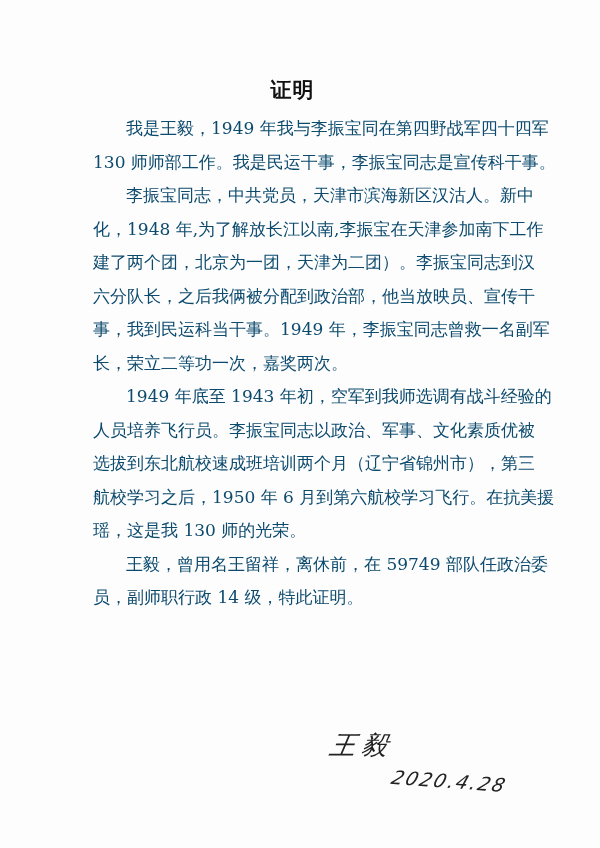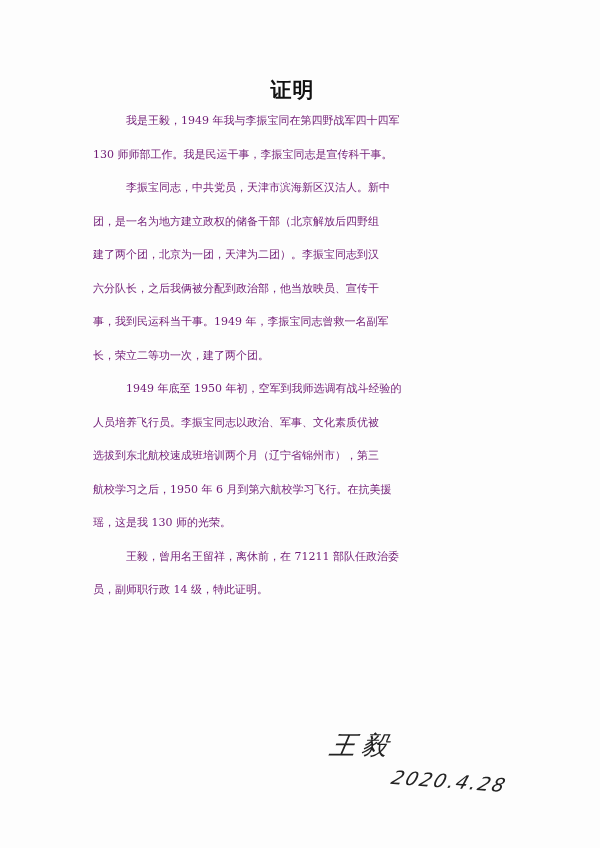--- a/index.html
+++ b/index.html
@@ -8,22 +8,22 @@
     position: relative;
     font-family: "DejaVu Serif", "Liberation Serif", serif;
     color: #1c1c1c;
   }
   .page { position: absolute; left: 0; top: 0; width: 600px; height: 848px; background: #fdfdfd; }
   .title {
     position: absolute; left: 0; top: 76px; width: 585px; text-align: center;
     font-size: 21px; font-weight: bold; letter-spacing: 1px; color: #111;
   }
   .body {
-    position: absolute; left: 93px; top: 104px; width: 418px;
-    font-size: 11px; line-height: 33.5px; color: #701a75;
+    position: absolute; left: 93px; top: 112px; width: 418px;
+    font-size: 17px; line-height: 33.5px; color: #0c4a6e;
   }
   .line { display: block; white-space: nowrap; }
   .line.indent { padding-left: 33px; }
   .sig {
     position: absolute; left: 330px; top: 728px;
     font-family: "DejaVu Serif", serif; font-style: italic; font-size: 26px;
     color: #222; transform: skewX(-10deg); letter-spacing: 6px;
   }
   .sigdate {
     position: absolute; left: 392px; top: 770px;
@@ -39,36 +39,36 @@
 
   <div class="body">
 
     <div>
       <span class="line indent">我是王毅，1949 年我与李振宝同在第四野战军四十四军</span>
       <span class="line">130 师师部工作。我是民运干事，李振宝同志是宣传科干事。</span>
     </div>
 
     <div>
       <span class="line indent">李振宝同志，中共党员，天津市滨海新区汉沽人。新中</span>
-      <span class="line">团，是一名为地方建立政权的储备干部（北京解放后四野组</span>
+      <span class="line">化，1948 年,为了解放长江以南,李振宝在天津参加南下工作</span>
       <span class="line">建了两个团，北京为一团，天津为二团）。李振宝同志到汉</span>
       <span class="line">六分队长，之后我俩被分配到政治部，他当放映员、宣传干</span>
       <span class="line">事，我到民运科当干事。1949 年，李振宝同志曾救一名副军</span>
-      <span class="line">长，荣立二等功一次，建了两个团。</span>
+      <span class="line">长，荣立二等功一次，嘉奖两次。</span>
     </div>
 
     <div>
-      <span class="line indent">1949 年底至 1950 年初，空军到我师选调有战斗经验的</span>
+      <span class="line indent">1949 年底至 1943 年初，空军到我师选调有战斗经验的</span>
       <span class="line">人员培养飞行员。李振宝同志以政治、军事、文化素质优被</span>
       <span class="line">选拔到东北航校速成班培训两个月（辽宁省锦州市），第三</span>
       <span class="line">航校学习之后，1950 年 6 月到第六航校学习飞行。在抗美援</span>
       <span class="line">瑶，这是我 130 师的光荣。</span>
     </div>
 
     <div>
-      <span class="line indent">王毅，曾用名王留祥，离休前，在 71211 部队任政治委</span>
+      <span class="line indent">王毅，曾用名王留祥，离休前，在 59749 部队任政治委</span>
       <span class="line">员，副师职行政 14 级，特此证明。</span>
     </div>
   </div>
 
   <div class="sig">王毅</div>
   <div class="sigdate">2020.4.28</div>
 </div>
 
 </body></html>

